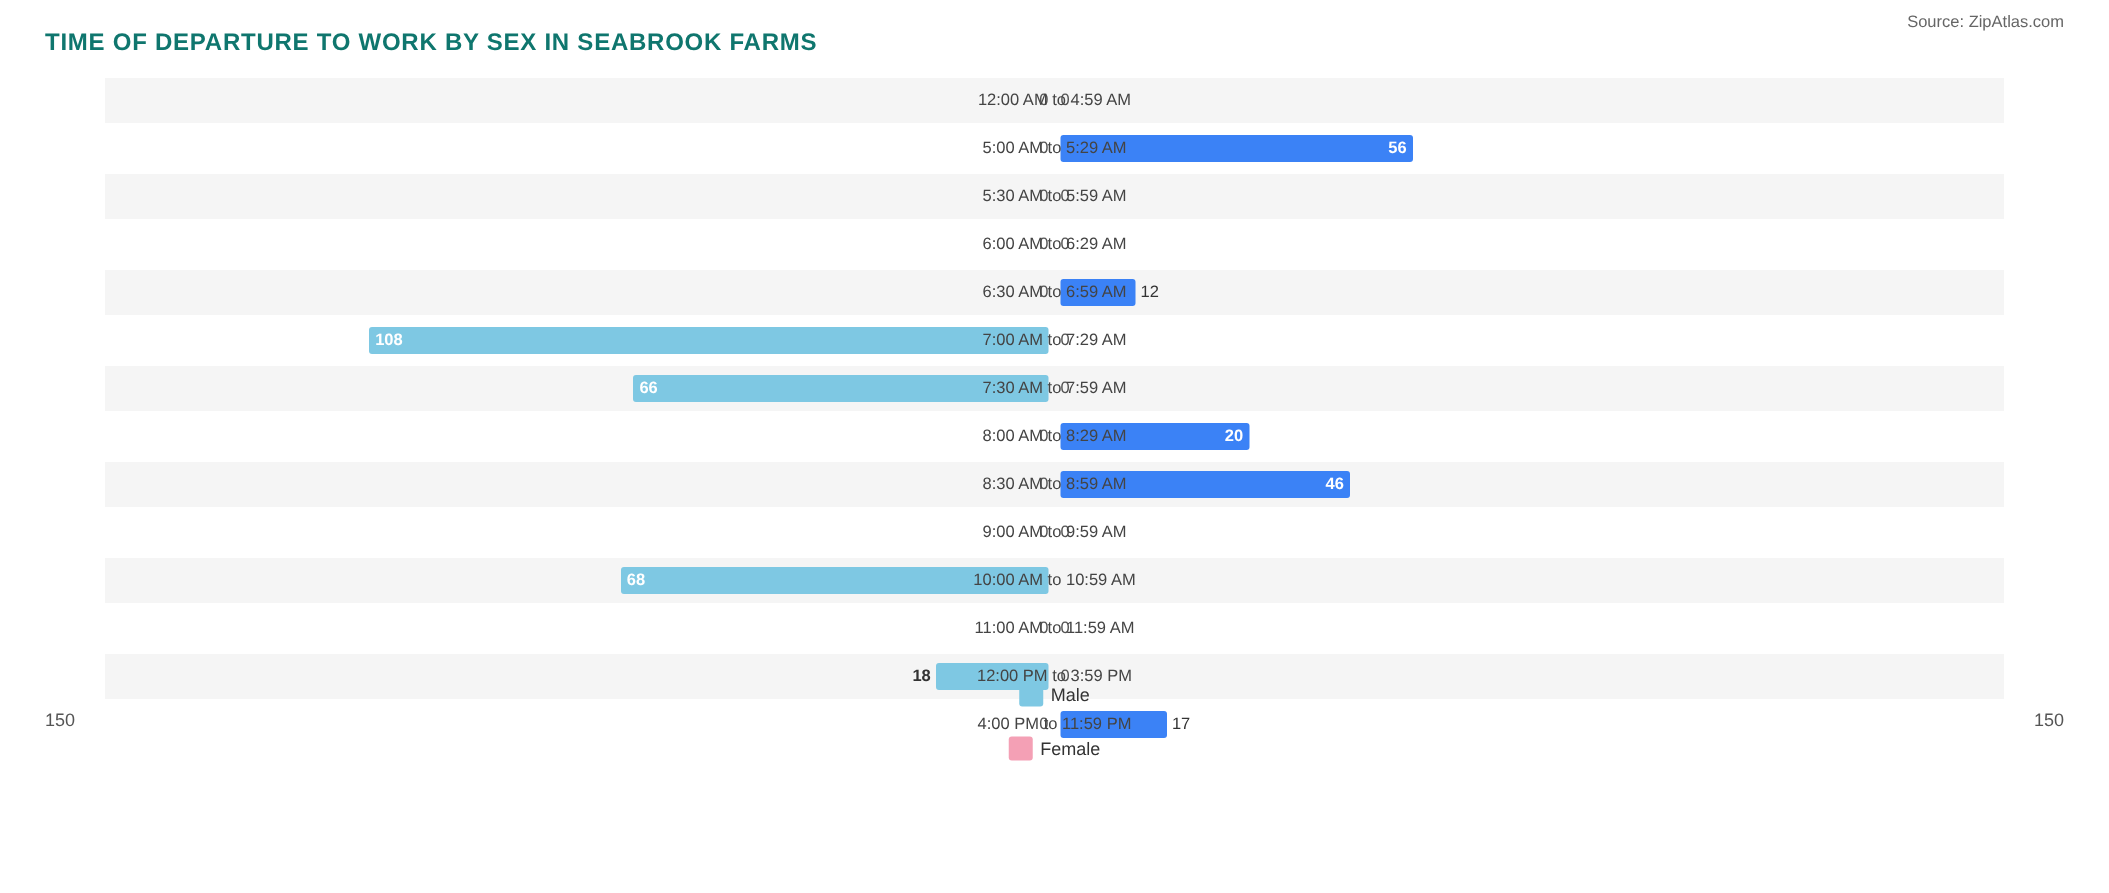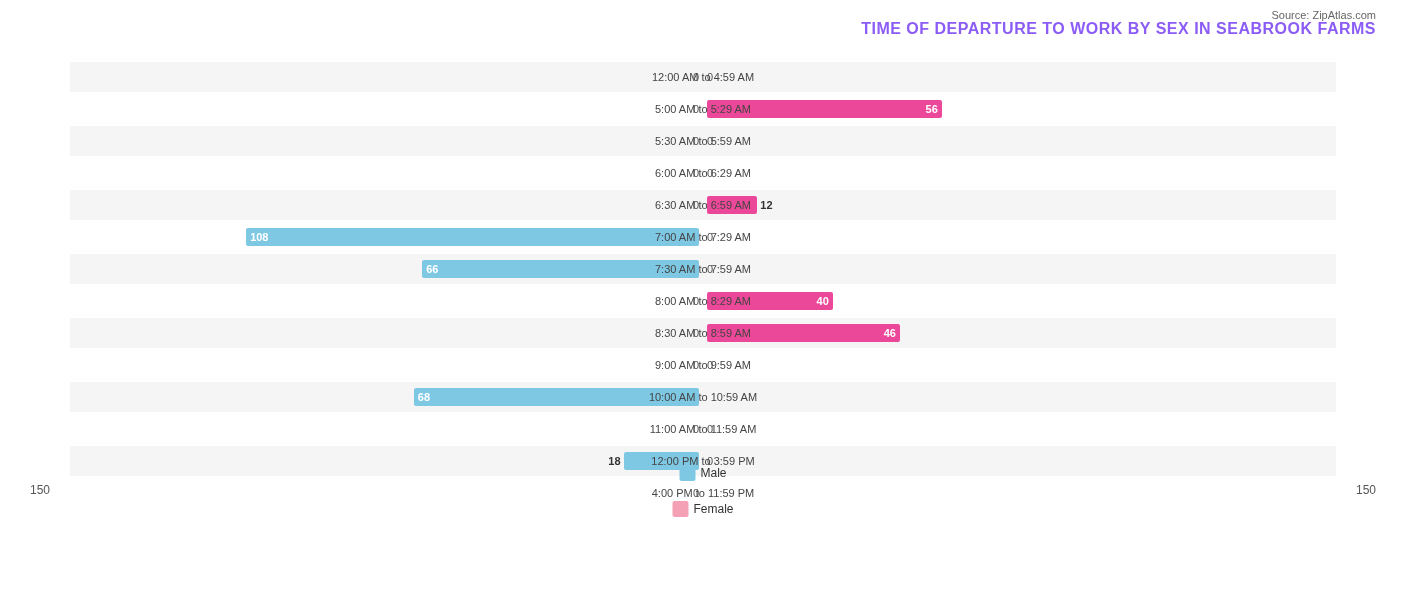--- a/index.html
+++ b/index.html
@@ -12,25 +12,24 @@
     }
     .chart-container {
       width: 1406px;
       height: 595px;
       padding: 20px 30px 50px 30px;
       position: relative;
     }
     .chart-title {
       font-size: 16px;
       font-weight: bold;
-      color: #8b5cf6;
-      margin-bottom: 24px;
+      color: #0f766e;
+      margin-bottom: 14px;
       text-transform: uppercase;
       letter-spacing: 0.5px;
-      text-align: right;
     }
     .source-text {
       position: absolute;
       top: 9px;
       right: 30px;
       font-size: 11px;
       color: #666;
     }
     .chart-area {
       position: relative;
@@ -106,21 +105,21 @@
       display: flex;
       align-items: center;
       min-width: 2px;
     }
     .bar-male {
       background: #7ec8e3;
       justify-content: flex-start;
       position: relative;
     }
     .bar-female {
-      background: #ec4899;
+      background: #3b82f6;
       justify-content: flex-end;
       position: relative;
     }
     .bar-value {
       font-size: 11px;
       color: #333;
       position: absolute;
       white-space: nowrap;
     }
     .bar-value-male-inside {
@@ -134,21 +133,20 @@
       font-weight: bold;
     }
     .bar-value-female-inside {
       right: 4px;
       color: #fff;
       font-weight: bold;
     }
     .bar-value-female-outside {
       left: calc(100% + 3px);
       color: #333;
-      font-weight: bold;
     }
     .bar-zero {
       font-size: 11px;
       color: #555;
     }
     .legend {
       position: absolute;
       bottom: 10px;
       left: 50%;
       transform: translateX(-50%);
@@ -252,21 +250,21 @@
             <span class="bar-zero">0</span>
           </div>
         </div>
         <div class="bar-row">
           <div class="left-side">
             <span class="bar-zero">0</span>
           </div>
           <div class="center-label">8:00 AM to 8:29 AM</div>
           <div class="right-side">
             <div class="bar bar-female" style="width: 20%;">
-              <span class="bar-value bar-value-female-inside">40</span>
+              <span class="bar-value bar-value-female-inside">20</span>
             </div>
           </div>
         </div>
         <div class="bar-row">
           <div class="left-side">
             <span class="bar-zero">0</span>
           </div>
           <div class="center-label">8:30 AM to 8:59 AM</div>
           <div class="right-side">
             <div class="bar bar-female" style="width: 30.6667%;">
@@ -309,20 +307,25 @@
           <div class="center-label">12:00 PM to 3:59 PM</div>
           <div class="right-side">
             <span class="bar-zero">0</span>
           </div>
         </div>
         <div class="bar-row">
           <div class="left-side">
             <span class="bar-zero">0</span>
           </div>
           <div class="center-label">4:00 PM to 11:59 PM</div>
+          <div class="right-side">
+            <div class="bar bar-female" style="width: 11.3333%;">
+              <span class="bar-value bar-value-female-outside">17</span>
+            </div>
+          </div>
         </div>
       </div>
 
     <div class="legend">
       <div class="legend-item">
         <div class="legend-box legend-box-male"></div>
         <span>Male</span>
       </div>
       <div class="legend-item">
         <div class="legend-box legend-box-female"></div>

